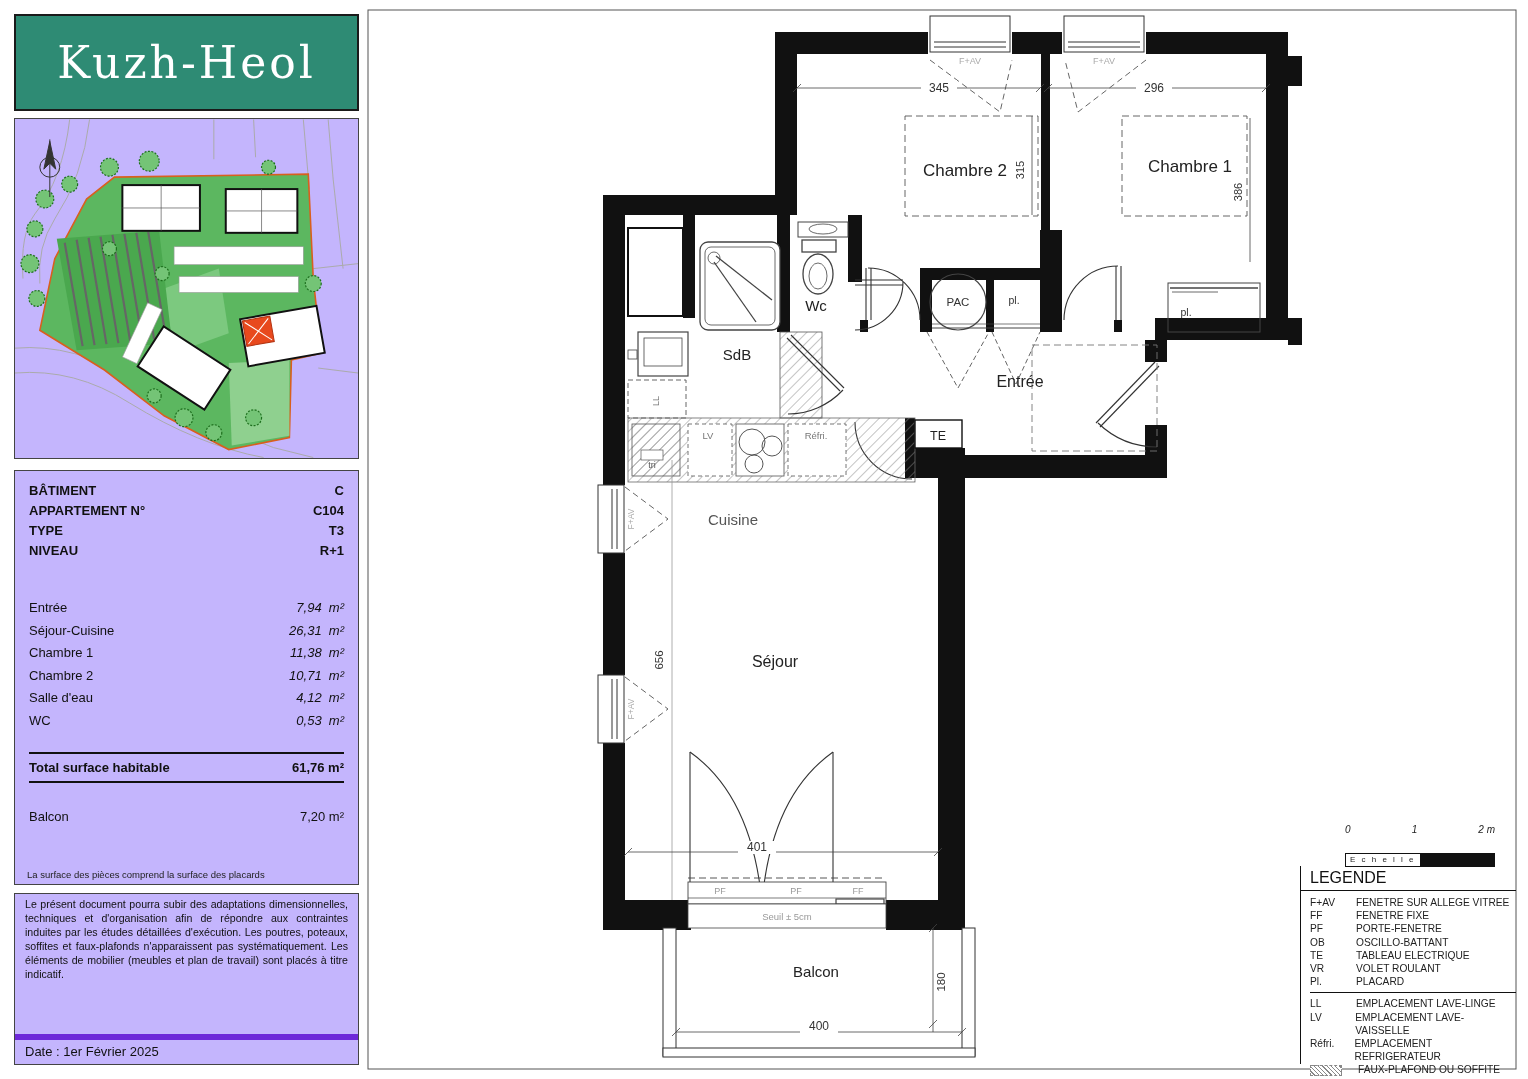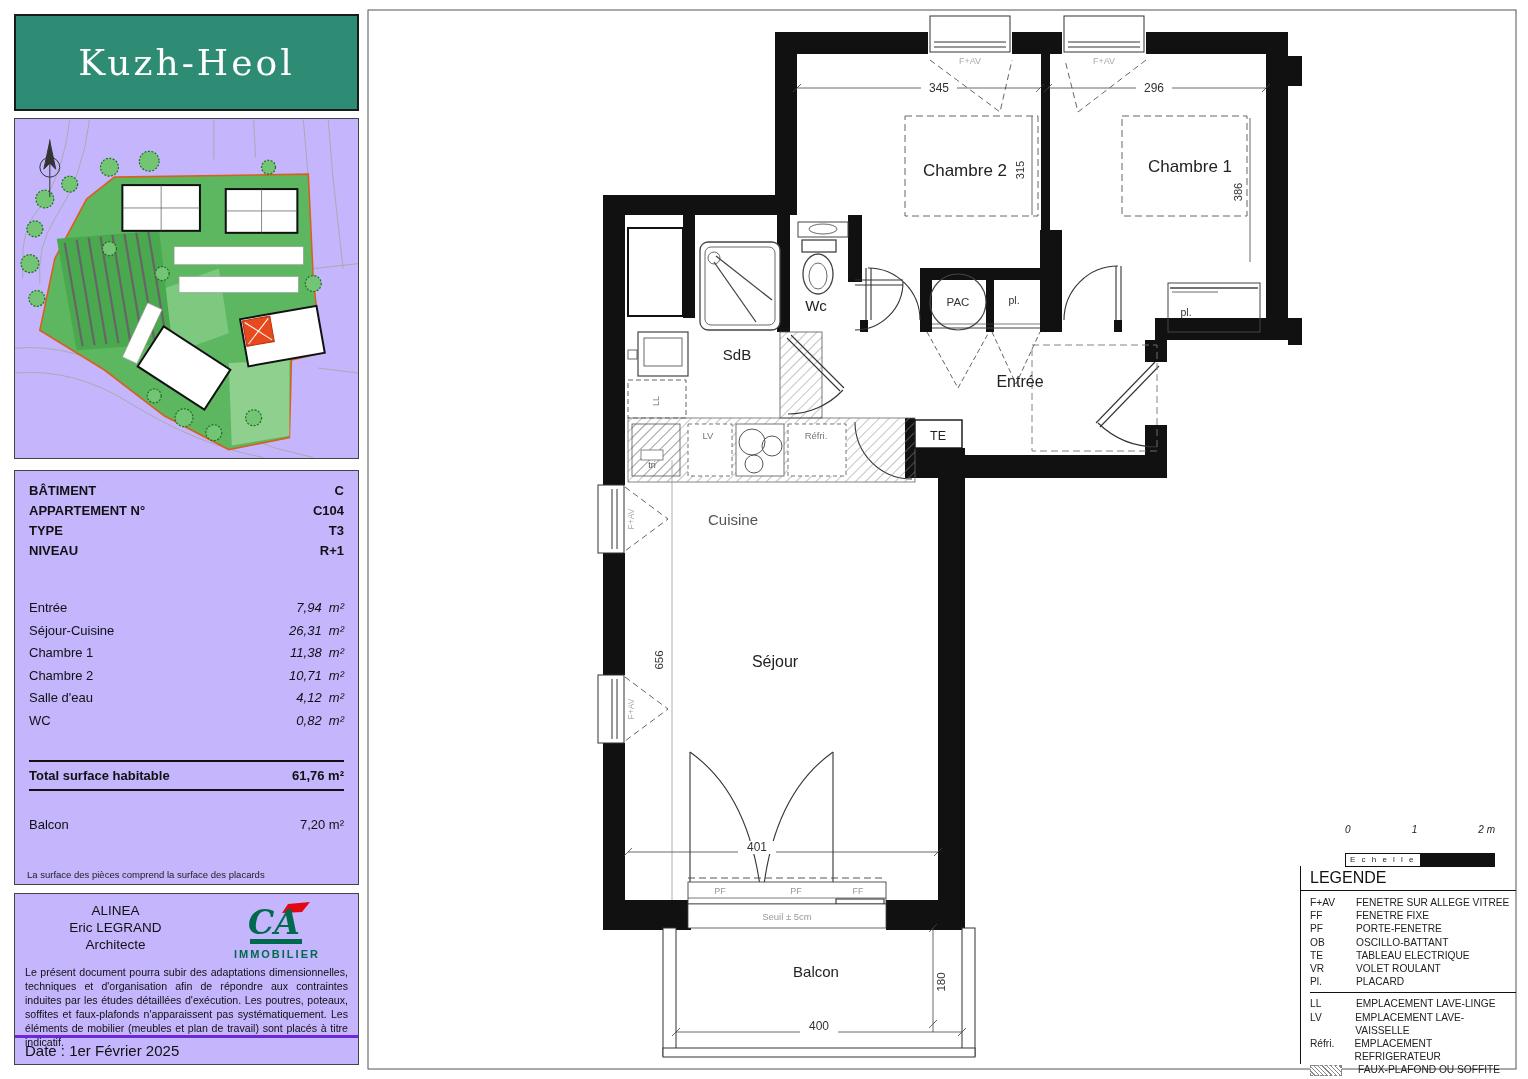--- a/index.html
+++ b/index.html
@@ -3,47 +3,47 @@
 <meta charset="utf-8">
 <style>
   html,body{margin:0;padding:0;background:#fff;}
   body{width:1528px;height:1079px;position:relative;overflow:hidden;
        font-family:"Liberation Sans",sans-serif;color:#111;}
   .panel{position:absolute;background:#c4b5fd;border:1px solid #555;box-sizing:border-box;}
 
   
   #logo-panel{left:14px;top:14px;width:345px;height:97px;background:#2e8b74;
     border:2px solid #1a1a1a;display:flex;align-items:center;justify-content:center;}
-  .logo-text{font-family:"DejaVu Serif",serif;color:#ffffff;font-size:36px;letter-spacing:3px;}
+  .logo-text{font-family:"DejaVu Serif",serif;color:#ffffff;font-size:44px;letter-spacing:3px;}
 
   
   #siteplan-panel{left:14px;top:118px;width:345px;height:341px;border:1px solid #444;}
   #siteplan-panel svg{display:block;width:100%;height:100%;}
 
   
   #info-panel{left:14px;top:470px;width:345px;height:415px;border:1px solid #444;
     padding:10px 14px;font-size:13px;}
   .spec-row{display:flex;justify-content:space-between;font-weight:bold;line-height:20px;}
   .area-rows{margin-top:36px;}
   .area-row{display:flex;justify-content:space-between;line-height:22.5px;}
   .area-row .val{white-space:pre;font-style:italic;}
   .total-row{display:flex;justify-content:space-between;font-weight:bold;
-    border-top:2px solid #111;border-bottom:2px solid #111;margin-top:28px;padding:6px 0;}
+    border-top:2px solid #111;border-bottom:2px solid #111;margin-top:20px;padding:6px 0;}
   .balcony-row{display:flex;justify-content:space-between;margin-top:26px;}
   .footnote{position:absolute;bottom:4px;left:12px;font-size:9.5px;color:#222;}
 
   
   #architect-panel{left:14px;top:893px;width:345px;height:172px;border:1px solid #444;}
   .arch-top{display:flex;padding:8px 10px 2px 10px;}
   .arch-names{width:56%;text-align:center;font-size:13.5px;line-height:17px;}
   .ca-logo{width:44%;text-align:center;}
   .ca-label{font-size:11px;font-weight:bold;letter-spacing:2px;color:#006a4e;margin-top:-2px;}
   .arch-disclaimer{font-size:10.6px;line-height:1.32;text-align:justify;padding:4px 10px 0 10px;color:#111;}
-  .arch-date{position:absolute;left:0;right:0;bottom:0;border-top:3px solid #6d28d9;
-    font-size:15px;padding:4px 0 5px 10px;}
+  .arch-date{position:absolute;left:0;right:0;bottom:0;border-top:6px solid #6d28d9;
+    font-size:13px;padding:4px 0 5px 10px;}
 
   
   #legend{position:absolute;left:1300px;top:866px;width:216px;height:198px;
     border-left:1.5px solid #111;box-sizing:border-box;}
   .legend-title{font-size:16px;padding:3px 0 3px 9px;border-bottom:1px solid #111;}
   .legend-items{padding:5px 0 0 9px;}
   .legend-row{display:flex;font-size:10.2px;line-height:13.2px;color:#222;}
   .legend-row .abbr{width:46px;}
   .legend-sep{border-bottom:1px solid #111;margin:4px 0 4px 0;}
   .hatch-swatch{width:30px;height:9px;margin:2px 16px 2px 0;border:1px dashed #888;
@@ -427,50 +427,35 @@
     <div class="area-row">
         <span>Chambre 2</span>
         <span class="val">10,71  m²</span>
       </div>
     <div class="area-row">
         <span>Salle d'eau</span>
         <span class="val">4,12  m²</span>
       </div>
     <div class="area-row">
         <span>WC</span>
-        <span class="val">0,82  m²</span>
+        <span class="val">0,53  m²</span>
       </div>
   </div>
   <div class="total-row">
     <span>Total surface habitable</span>
     <span>61,76  m²</span>
   </div>
   <div class="balcony-row">
     <span>Balcon</span>
     <span>7,20  m²</span>
   </div>
   <div class="footnote">La surface des pièces comprend la surface des placards</div>
 </div>
 
 <div id="architect-panel" class="panel">
-  <div class="arch-top">
-    <div class="arch-names">
-      <div>ALINEA</div>
-      <div>Eric LEGRAND</div>
-      <div>Architecte</div>
-    </div>
-    <div class="ca-logo">
-      <svg width="78" height="44" viewBox="0 0 78 44">
-        <polygon points="50,2 72,0 64,10 44,11" fill="#e30613"></polygon>
-        <text x="10" y="32" font-family="DejaVu Serif, serif" font-style="italic" font-weight="bold" font-size="33" fill="#006a4e">CA</text>
-        <rect x="12" y="37" width="52" height="5" fill="#006a4e"></rect>
-      </svg>
-      <div class="ca-label">IMMOBILIER</div>
-    </div>
-  </div>
   <div class="arch-disclaimer">Le présent document pourra subir des adaptations dimensionnelles, techniques et d'organisation afin de répondre aux contraintes induites par les études détaillées d'exécution. Les poutres, poteaux, soffites et faux-plafonds n'apparaissent pas systématiquement. Les éléments de mobilier (meubles et plan de travail) sont placés à titre indicatif.</div>
   <div class="arch-date">Date : 1er Février 2025</div>
 </div>
 
 <div id="scalebar">
   <div class="sb-ticks">
     <span>0</span>
     <span>1</span>
     <span>2 m</span>
   </div>

